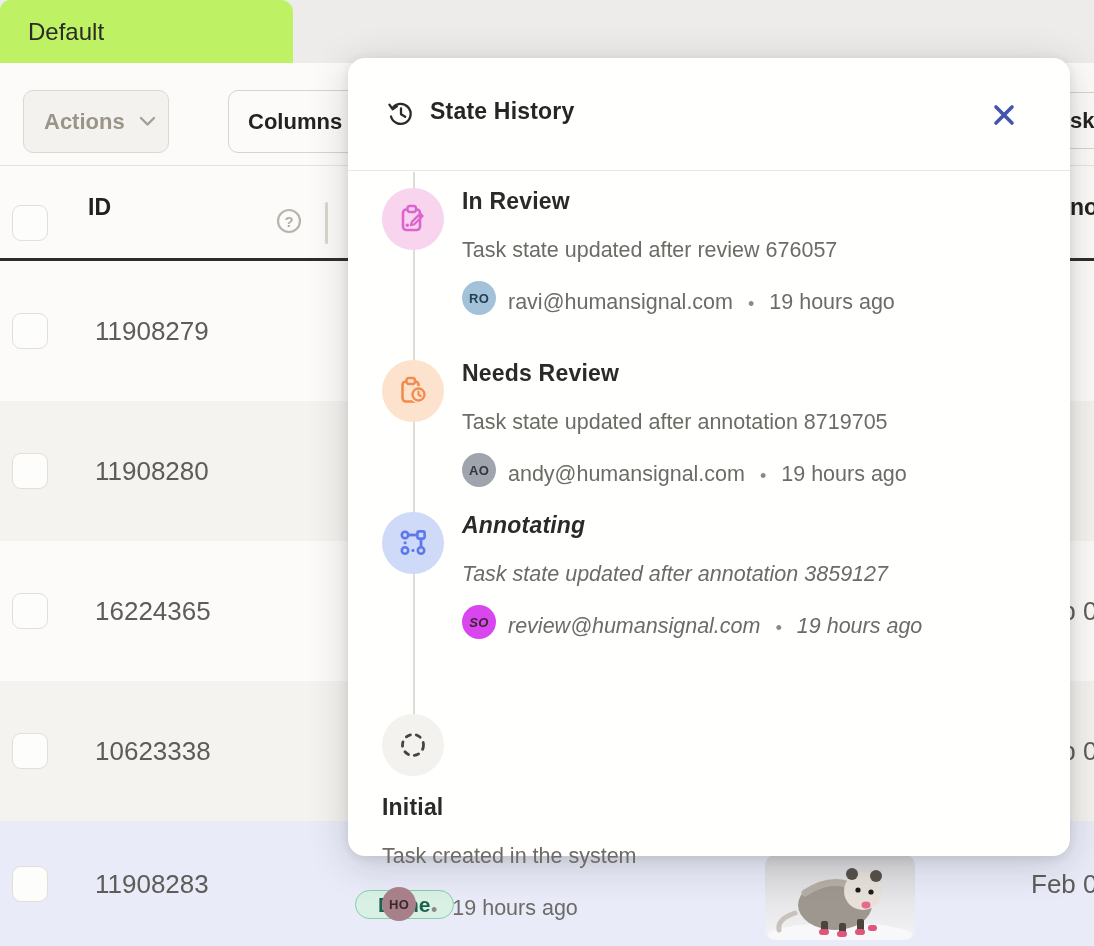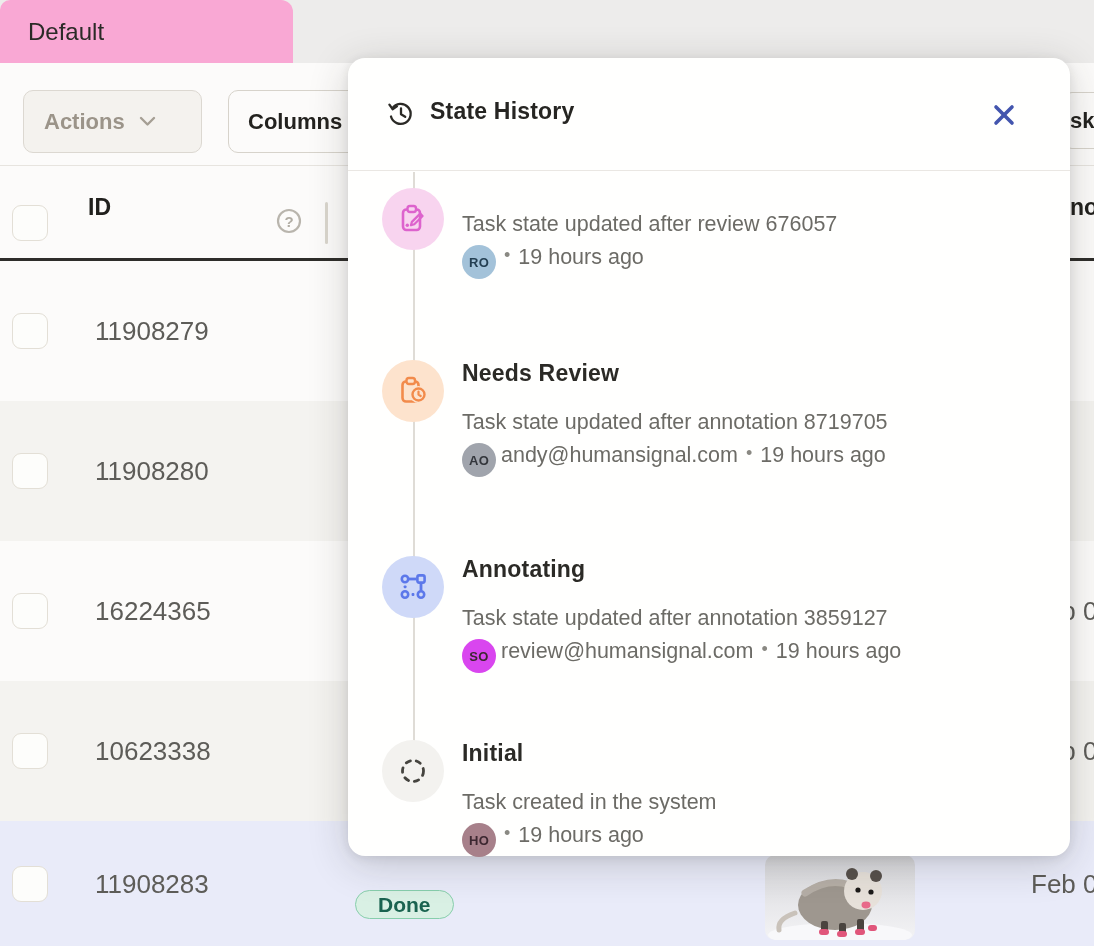--- a/index.html
+++ b/index.html
@@ -7,33 +7,33 @@
   body {
     font-family:"Liberation Sans","DejaVu Sans",sans-serif;
     background:#fcfbfa; position:relative; overflow:hidden;
     -webkit-font-smoothing:antialiased;
   }
   .abs { position:absolute; }
 
   
   .tab-row { left:0; top:0; width:1094px; height:63px; background:#edeceb; }
   .tab {
-    left:0; top:0; width:293px; height:63px; background:#f9a8d4;
+    left:0; top:0; width:293px; height:63px; background:#bef264;
     border-radius:10px 12px 0 0; display:flex; align-items:center;
     padding-left:28px; font-size:24px; font-weight:500; color:#2b2a27;
   }
 
   
   .toolbar { left:0; top:63px; width:1094px; height:103px; background:#fcfbfa; border-bottom:1px solid #e7e4df; }
   .btn {
     position:absolute; display:flex; align-items:center; border-radius:10px;
     font-size:22px; cursor:pointer;
   }
   .btn-actions {
-    left:23px; top:27px; width:179px; height:63px; background:#f4f2ee;
+    left:23px; top:27px; width:146px; height:63px; background:#f4f2ee;
     border:1.5px solid #dcd8d1; color:#9b9489; font-weight:600;
     padding-left:20px; gap:14px;
   }
   .btn-columns {
     left:228px; top:27px; width:172px; height:63px; background:#fcfbfa;
     border:1.5px solid #d7d3cb; color:#23221f; font-weight:700; padding-left:19px;
   }
   .btn-right-frag {
     left:1062px; top:29px; width:100px; height:57px; background:#fcfbfa;
     border:1.5px solid #d7d3cb; color:#23221f; font-weight:700; padding-left:7px;
@@ -76,21 +76,21 @@
   .modal-divider { position:absolute; left:0; top:112px; width:722px; height:1px; background:#eae7e3; }
   .timeline-line { position:absolute; left:65px; top:114px; width:2px; height:591px; background:#dfdcd6; }
 
   .entry { position:absolute; left:34px; width:650px; display:flex; gap:18px; }
   .entry-icon {
     width:62px; height:62px; border-radius:50%; flex:0 0 62px;
     display:flex; align-items:center; justify-content:center;
   }
   .entry-title { font-size:23px; font-weight:700; color:#2b2a26; line-height:26px; letter-spacing:.2px; }
   .entry-desc { margin-top:23px; font-size:21.5px; color:#6c6b66; line-height:26px; }
-  .entry-meta { margin-top:8px; display:flex; align-items:flex-start; gap:5px; }
+  .entry-meta { margin-top:18px; display:flex; align-items:flex-end; gap:12px; }
   .avatar {
     width:34px; height:34px; border-radius:50%; flex:0 0 34px;
     display:flex; align-items:center; justify-content:center;
     font-size:13px; font-weight:700; letter-spacing:.3px;
   }
   .meta-text { font-size:21.5px; color:#6c6b66; }
   .meta-dot { font-size:18px; color:#8a8983; padding:0 3px; }
 </style>
 </head>
 <body>
@@ -206,23 +206,25 @@
   <div class="entry" style="top:130px;">
     <div class="entry-icon" style="background: rgb(248, 212, 239);">
       <svg width="34" height="34" viewBox="0 0 34 34">
         <rect x="7" y="7.5" width="17" height="20.5" rx="3.5" fill="none" stroke="#dd63cd" stroke-width="2.6"></rect>
         <rect x="11.5" y="4" width="8.5" height="6" rx="2.4" fill="#f8d4ef" stroke="#dd63cd" stroke-width="2.4"></rect>
         <path d="M24.2 11.6 l2.4 2.4 l-8.3 8.3 l-3.4 1 l1 -3.4 z" fill="none" stroke="#dd63cd" stroke-width="2.2" stroke-linejoin="round"></path>
         <circle cx="11.3" cy="23.2" r="1.7" fill="#dd63cd"></circle>
       </svg>
     </div>
     <div>
+      <div class="entry-title">In Review</div>
       <div class="entry-desc">Task state updated after review 676057</div>
       <div class="entry-meta">
         <div class="avatar" style="background: rgb(163, 194, 217); color: rgb(36, 63, 82);">RO</div>
+        <span class="meta-text">ravi@humansignal.com</span>
         <span class="meta-dot">•</span>
         <span class="meta-text">19 hours ago</span>
       </div>
     </div>
   </div>
 
   <div class="entry" style="top:302px;">
     <div class="entry-icon" style="background: rgb(253, 227, 205);">
       <svg width="34" height="34" viewBox="0 0 34 34">
         <rect x="6.5" y="7.5" width="16" height="20" rx="3.5" fill="none" stroke="#f28b4b" stroke-width="2.6"></rect>
@@ -237,21 +239,21 @@
       <div class="entry-desc">Task state updated after annotation 8719705</div>
       <div class="entry-meta">
         <div class="avatar" style="background: rgb(160, 164, 172); color: rgb(51, 54, 60);">AO</div>
         <span class="meta-text">andy@humansignal.com</span>
         <span class="meta-dot">•</span>
         <span class="meta-text">19 hours ago</span>
       </div>
     </div>
   </div>
 
-  <div class="entry" style="top:498px;">
+  <div class="entry" style="top:454px;font-style:italic;">
     <div class="entry-icon" style="background: rgb(207, 217, 248);">
       <svg width="34" height="34" viewBox="0 0 34 34">
         <line x1="13" y1="9" x2="20.5" y2="9" stroke="#5c78ea" stroke-width="2.8"></line>
         <line x1="25" y1="13.5" x2="25" y2="20.5" stroke="#5c78ea" stroke-width="2.8"></line>
         <circle cx="9" cy="9" r="3.2" fill="none" stroke="#5c78ea" stroke-width="2.6"></circle>
         <rect x="21.4" y="5.4" width="7.2" height="7.2" rx="1.8" fill="none" stroke="#5c78ea" stroke-width="2.6"></rect>
         <circle cx="9" cy="24.5" r="3.2" fill="none" stroke="#5c78ea" stroke-width="2.6"></circle>
         <circle cx="25" cy="24.5" r="3.2" fill="none" stroke="#5c78ea" stroke-width="2.6"></circle>
         <rect x="7.7" y="15.4" width="2.8" height="2.8" rx="0.9" fill="#5c78ea"></rect>
         <rect x="15.6" y="23.1" width="2.8" height="2.8" rx="0.9" fill="#5c78ea"></rect>
@@ -262,21 +264,21 @@
       <div class="entry-desc">Task state updated after annotation 3859127</div>
       <div class="entry-meta">
         <div class="avatar" style="background: #d946ef; color: rgb(60, 39, 48);">SO</div>
         <span class="meta-text">review@humansignal.com</span>
         <span class="meta-dot">•</span>
         <span class="meta-text">19 hours ago</span>
       </div>
     </div>
   </div>
 
-  <div class="entry" style="top:682px;">
+  <div class="entry" style="top:656px;flex-direction:column;">
     <div class="entry-icon" style="background: rgb(243, 242, 239);">
       <svg width="34" height="34" viewBox="0 0 34 34">
         <circle cx="17" cy="17" r="10.5" fill="none" stroke="#45443f" stroke-width="2.8" stroke-dasharray="4.5 6" stroke-linecap="round"></circle>
       </svg>
     </div>
     <div>
       <div class="entry-title">Initial</div>
       <div class="entry-desc">Task created in the system</div>
       <div class="entry-meta">
         <div class="avatar" style="background: rgb(167, 128, 138); color: rgb(60, 39, 48);">HO</div>

